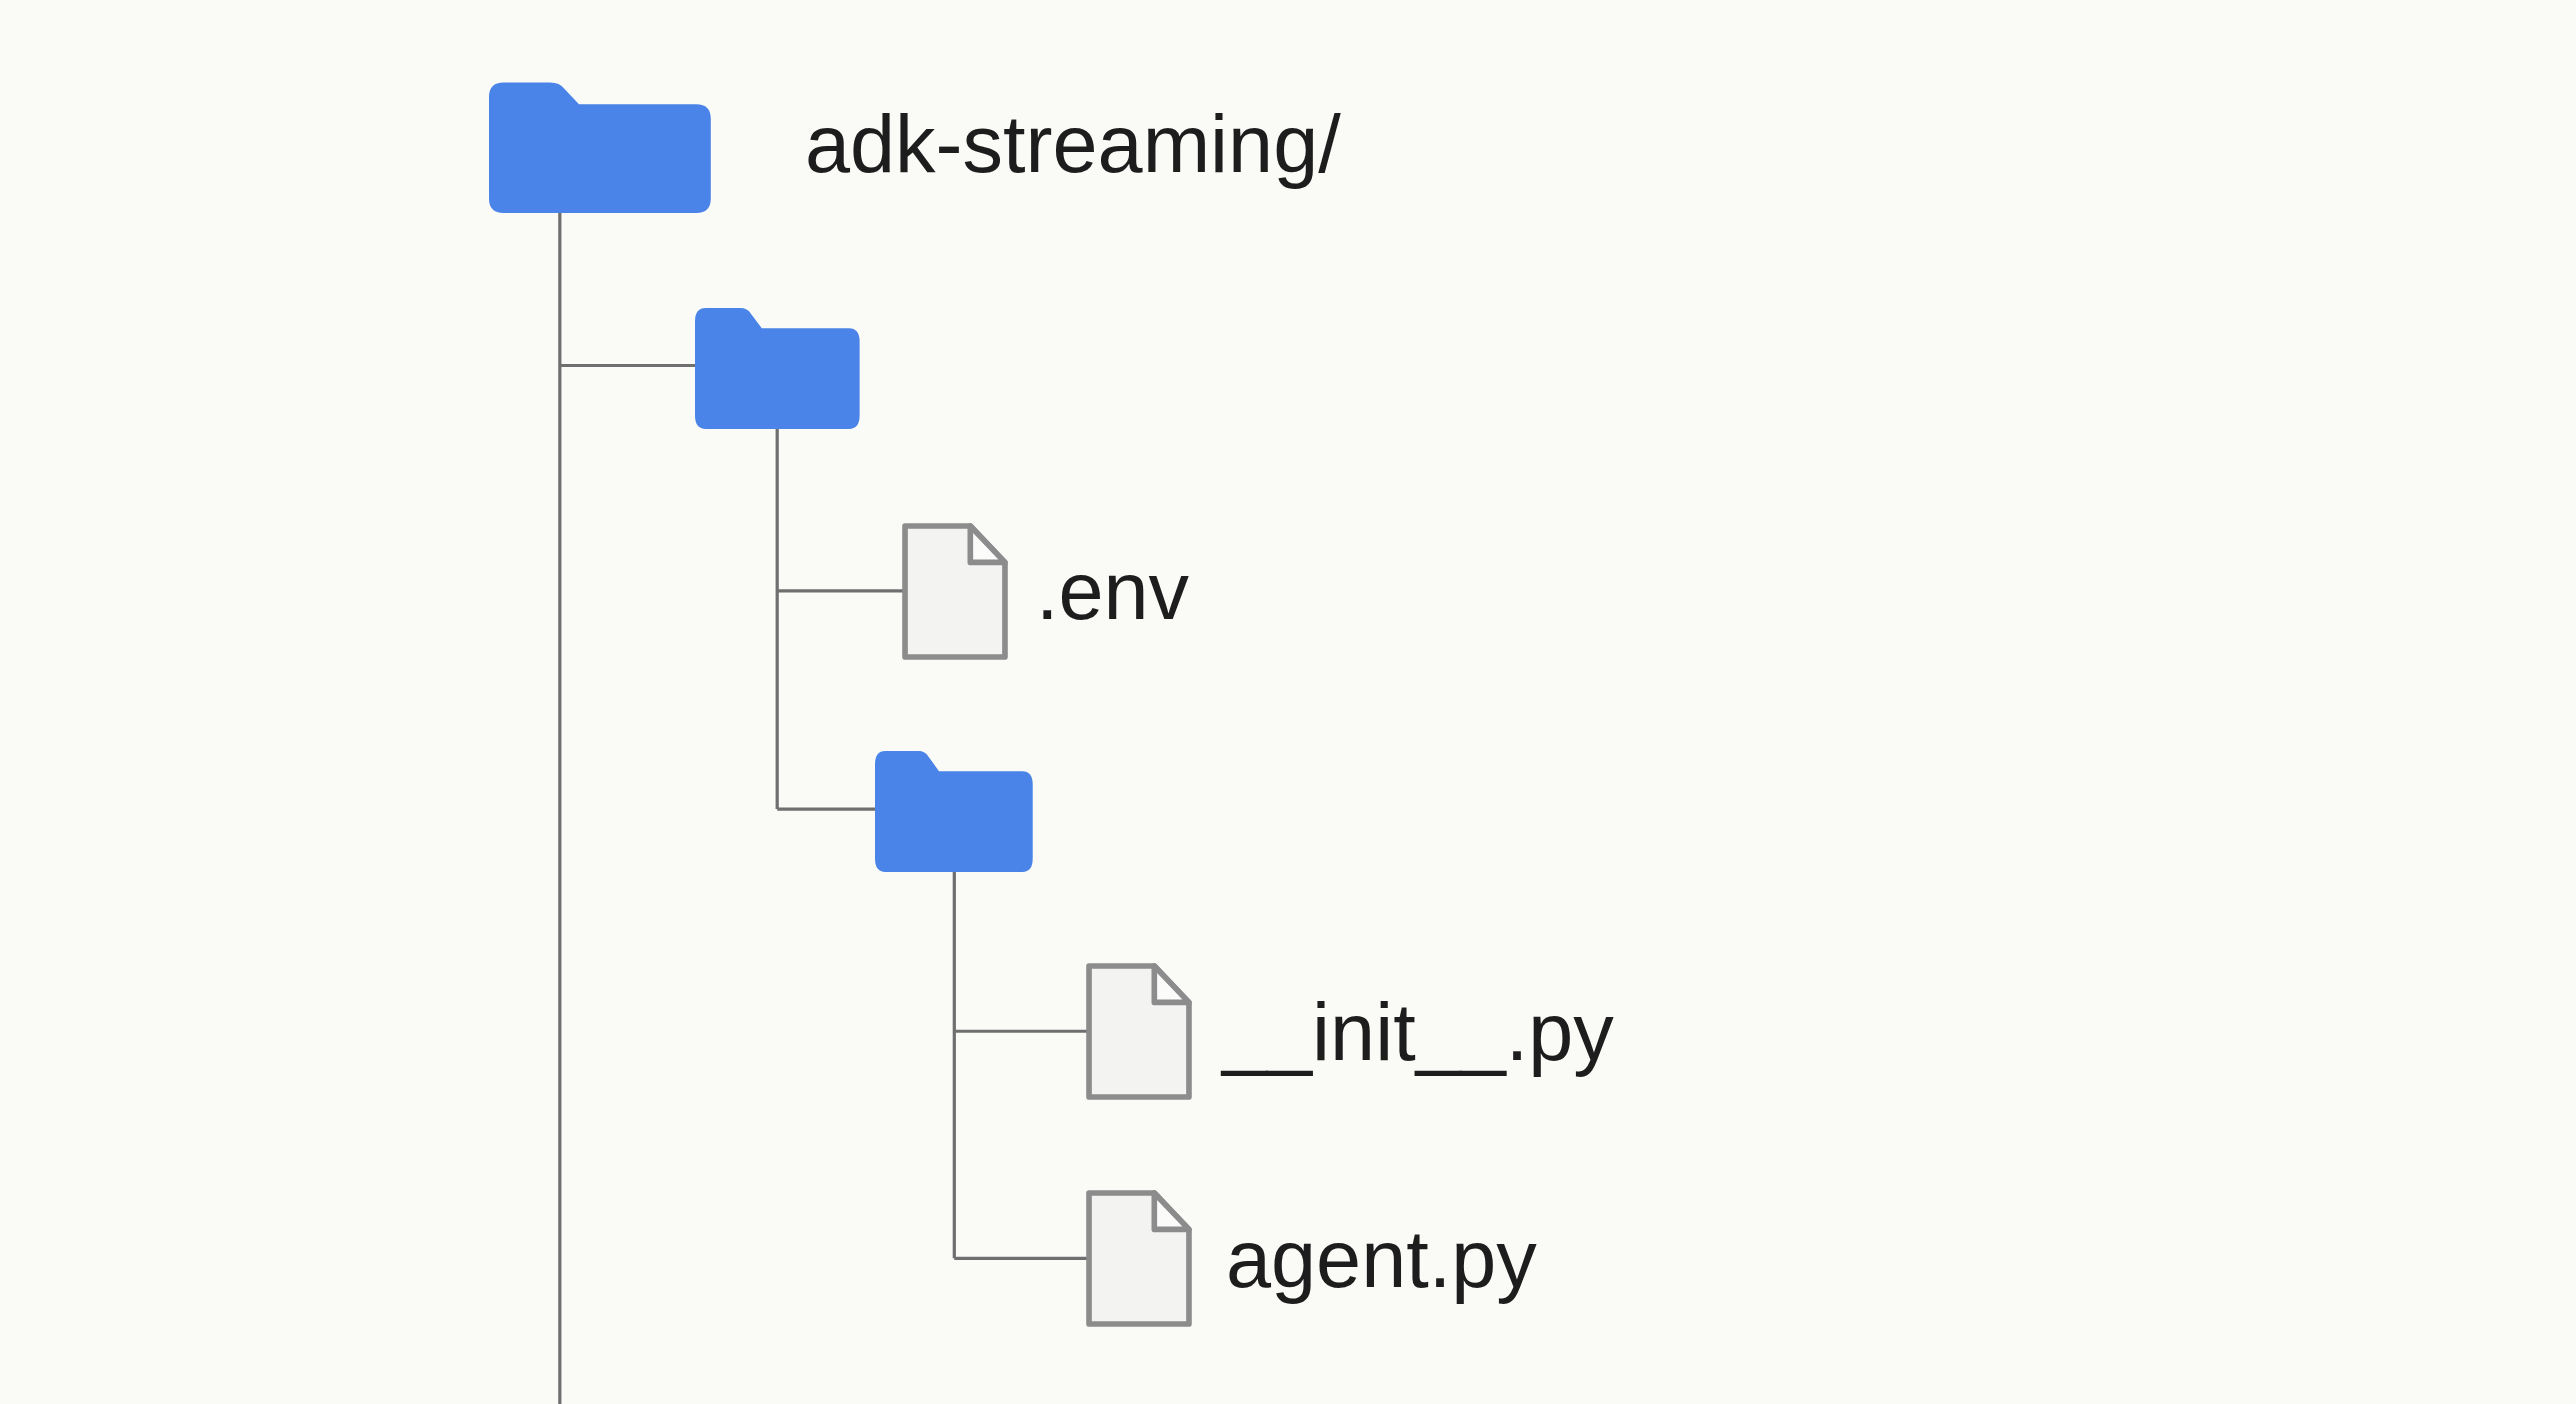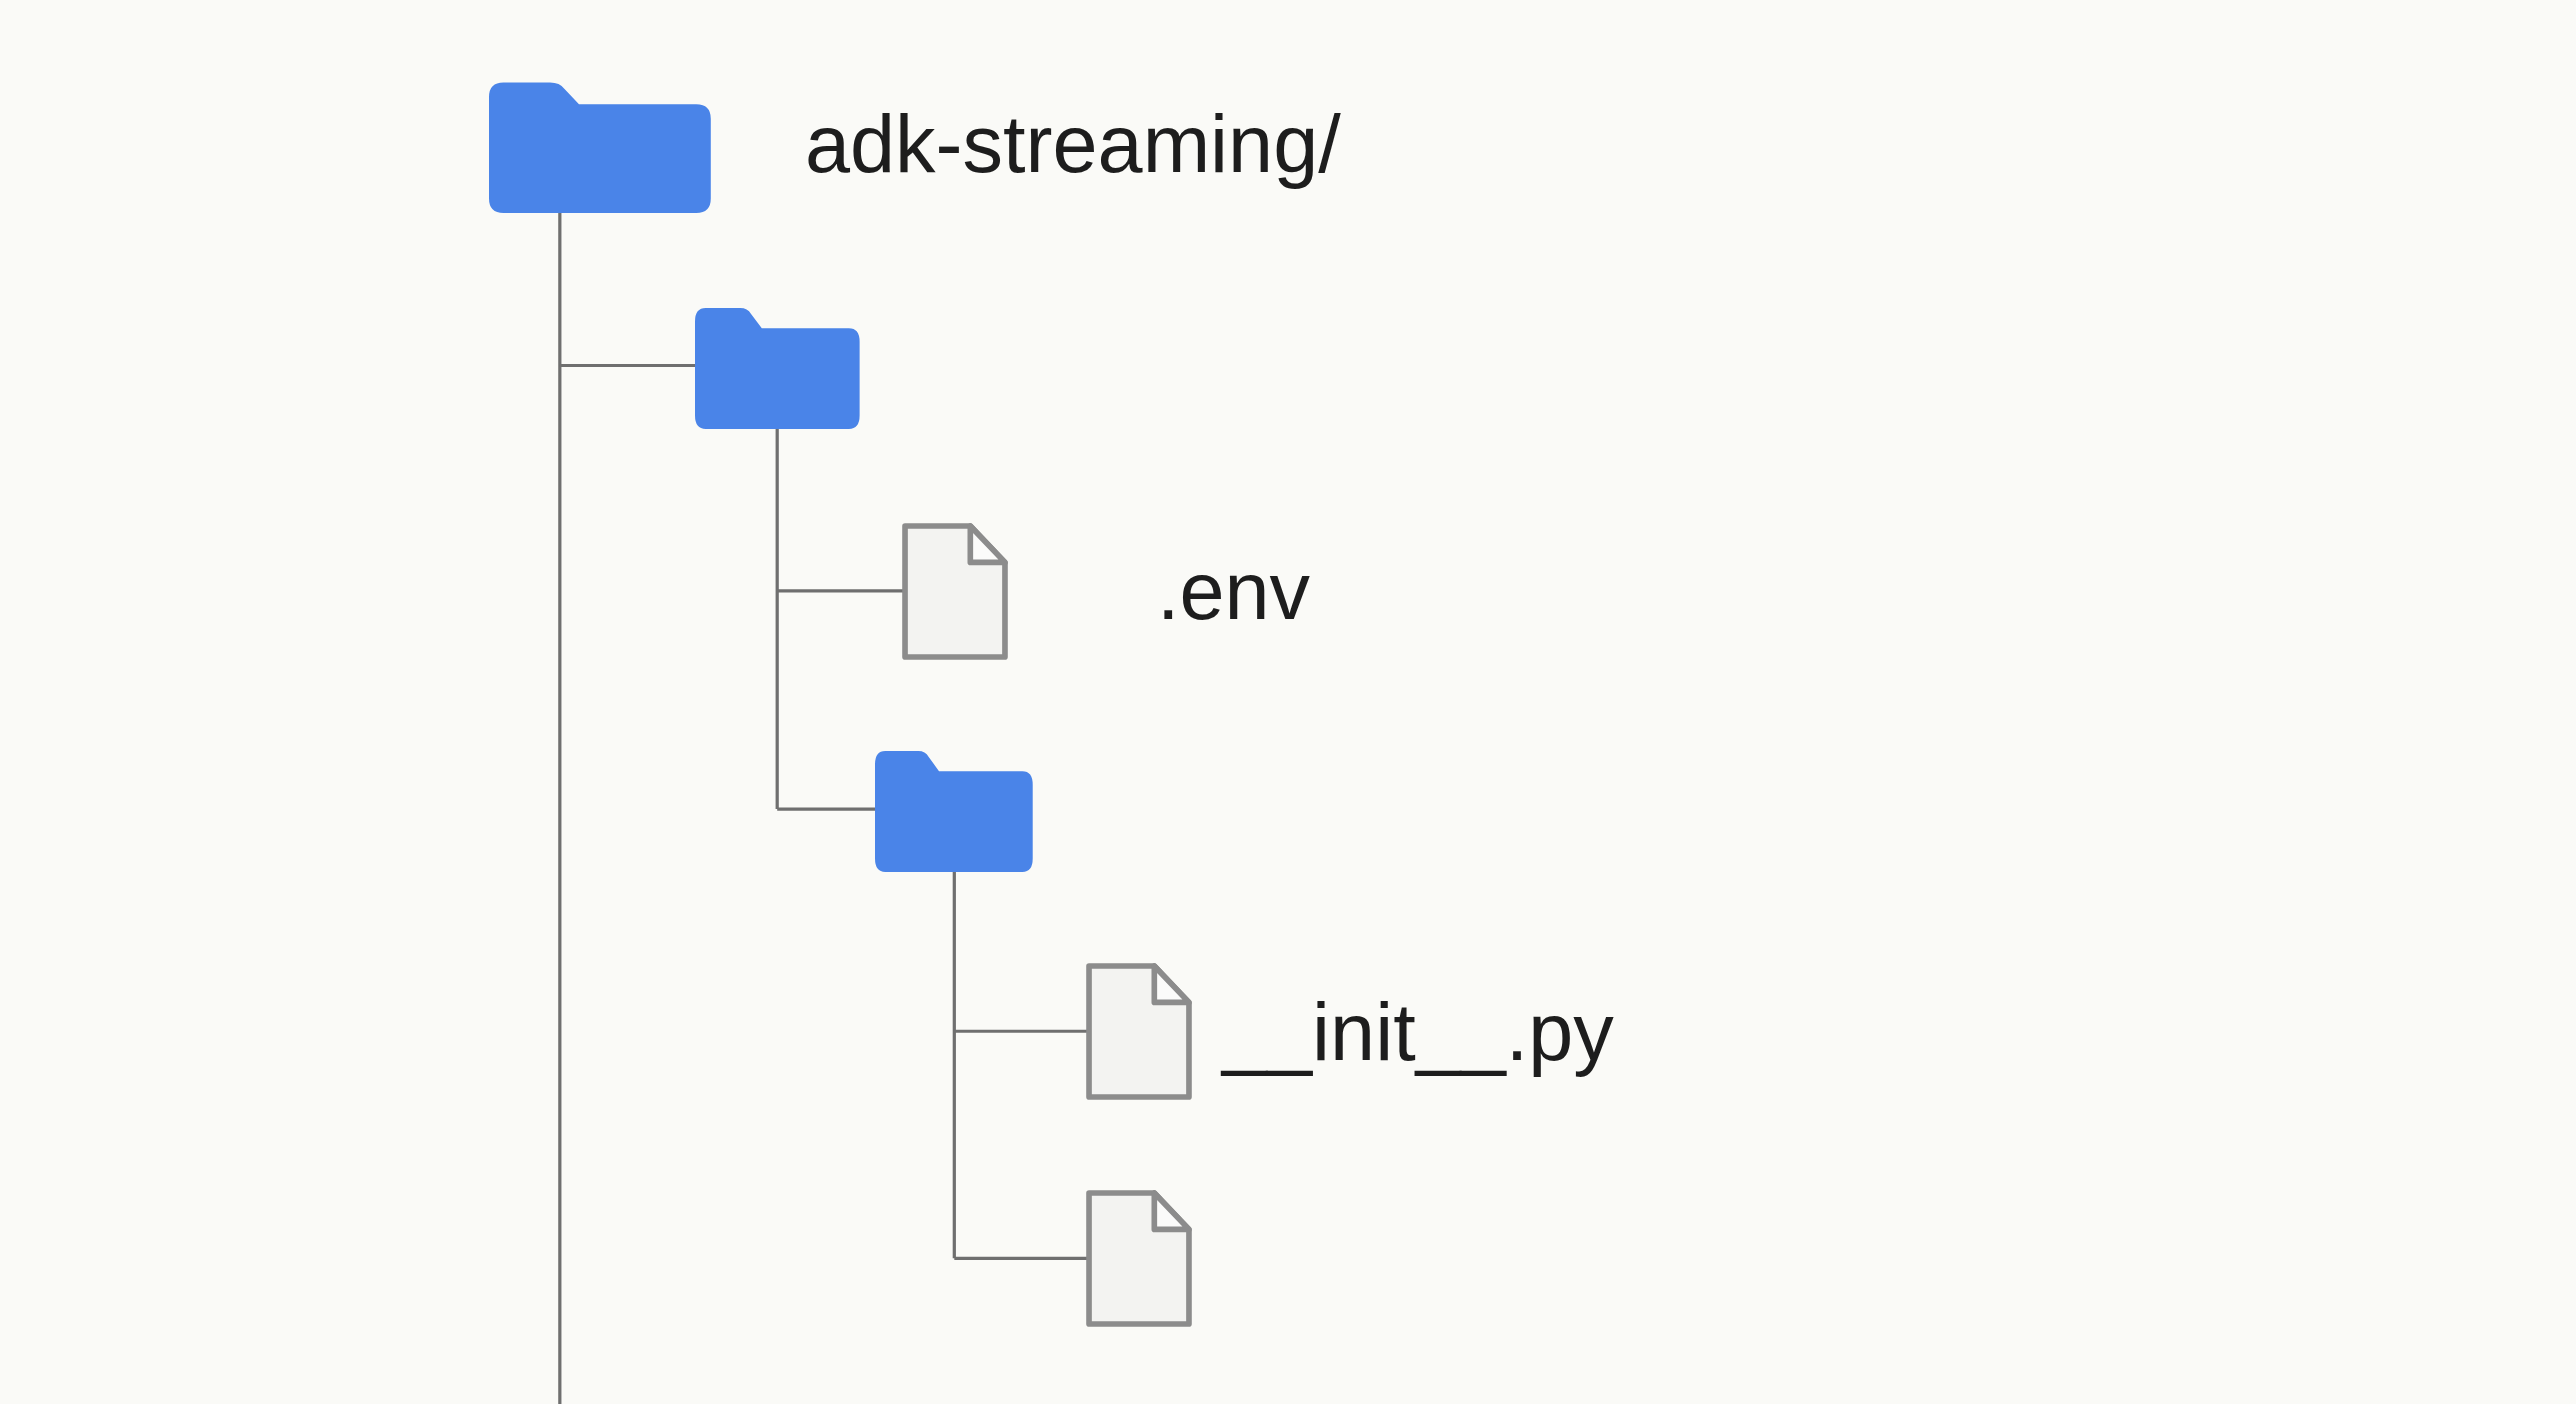--- a/index.html
+++ b/index.html
@@ -44,21 +44,21 @@
   
   #icon-root   { left: 489px;  top: 76px;   width: 225px; height: 137px; }
   #icon-app    { left: 695px;  top: 302px;  width: 167px; height: 127px; }
   #icon-env    { left: 901px; top: 522px;  width: 108px; height: 139px; }
   #icon-gsa    { left: 875px; top: 745px;  width: 160px; height: 127px; }
   #icon-init   { left: 1085px; top: 962px; width: 108px; height: 139px; }
   #icon-agent  { left: 1085px; top: 1189px; width: 108px; height: 139px; }
   
   #label-root  { left: 805px; top: 86px;  }
   #label-app   { left: 942px; top: 308px;  }
-  #label-env   { left: 1157px; top: 533px;  }
+  #label-env   { left: 1036px; top: 533px;  }
   #label-gsa   { left: 1089px; top: 751px;  }
   #label-init  { left: 1222px; top: 974px; }
   #label-agent { left: 1226px; top: 1201px; }
 </style>
 </head>
 <body>
 
 <div class="canvas">
 
   <svg class="connectors" viewBox="0 0 3199 1744" xmlns="http://www.w3.org/2000/svg">
@@ -104,15 +104,16 @@
   <svg id="icon-init" class="node-icon" viewBox="0 0 134 172" preserveAspectRatio="none" xmlns="http://www.w3.org/2000/svg">
     <path fill="#f3f3f1" stroke="#8c8c8c" stroke-width="7" stroke-linejoin="round" d="M 5,5 L 86,5 L 129,50 L 129,167 L 5,167 Z"></path>
     <path fill="#fbfbfa" stroke="#8c8c8c" stroke-width="7" stroke-linejoin="round" d="M 86,5 L 86,50 L 129,50 Z"></path>
   </svg>
   <div id="label-init" class="node-label">__init__.py</div>
 
   <svg id="icon-agent" class="node-icon" viewBox="0 0 134 172" preserveAspectRatio="none" xmlns="http://www.w3.org/2000/svg">
     <path fill="#f3f3f1" stroke="#8c8c8c" stroke-width="7" stroke-linejoin="round" d="M 5,5 L 86,5 L 129,50 L 129,167 L 5,167 Z"></path>
     <path fill="#fbfbfa" stroke="#8c8c8c" stroke-width="7" stroke-linejoin="round" d="M 86,5 L 86,50 L 129,50 Z"></path>
   </svg>
+  <div id="label-agent" class="node-label">agent.py</div>
 
 </div>
 
 
 </body></html>

